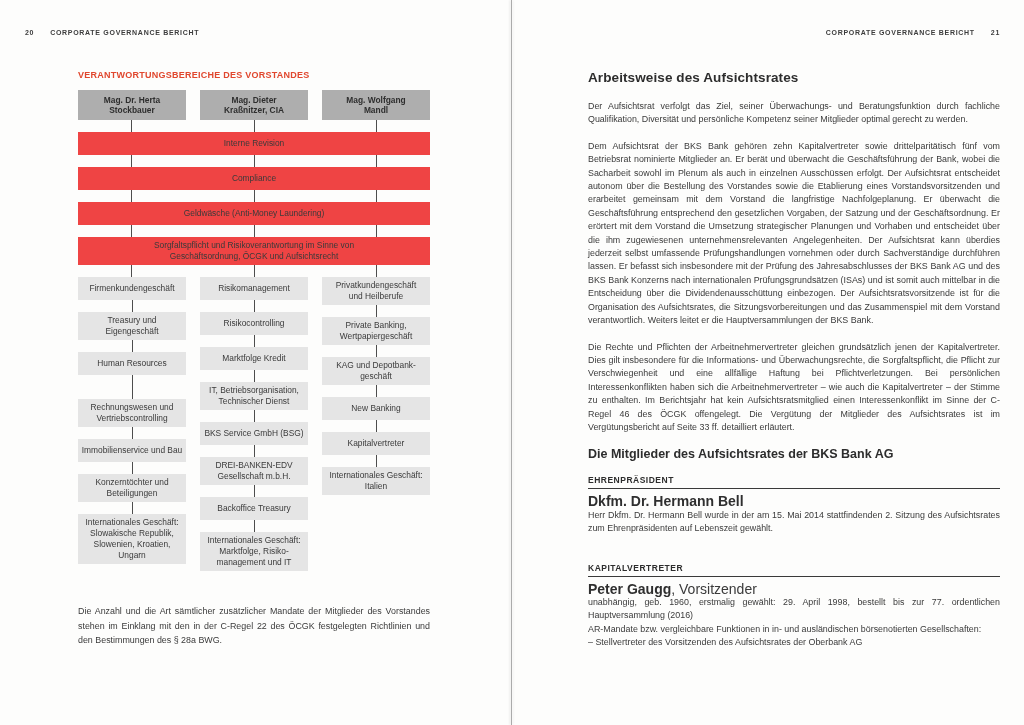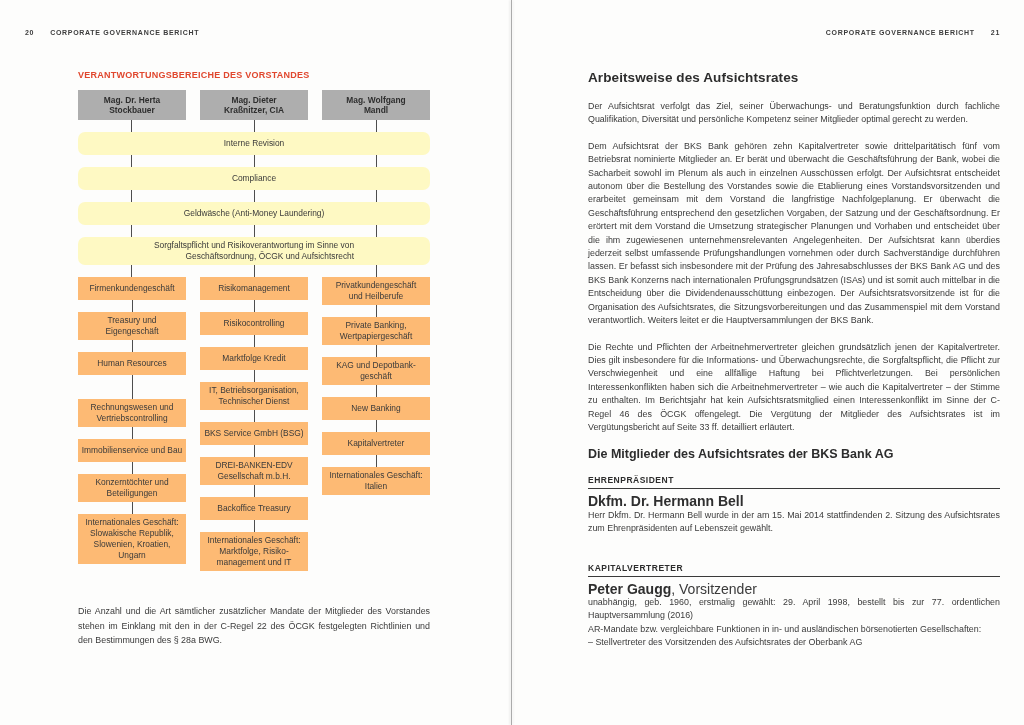--- a/index.html
+++ b/index.html
@@ -38,30 +38,30 @@
     text-align:center; white-space:pre-line; height:30px; padding:2px;
   }
   .tick-row { position:relative; height:12px; }
   .tick-row .tk {
     position:absolute; top:0; width:1px; height:100%; background:#4d4d4d;
   }
   .tick-row .tk:nth-child(1){ left:calc(15.34% - 0.5px); }
   .tick-row .tk:nth-child(2){ left:calc(50% - 0.5px); }
   .tick-row .tk:nth-child(3){ left:calc(84.66% - 0.5px); }
   .wide-box {
-    background:#fef9c3; min-height:23px;
+    background:#ef4444; min-height:23px;
     display:flex; align-items:center; justify-content:center;
-    text-align:right; font-size:8.4px; line-height:11px;
-    white-space:pre-line; padding:3px 8px; color:#3a3a3a;border-radius:7px;
+    text-align:center; font-size:8.4px; line-height:11px;
+    white-space:pre-line; padding:3px 8px; color:#3a3a3a;
   }
   .cols { display:flex; gap:14px; align-items:flex-start; }
   .col { flex:1; display:flex; flex-direction:column; }
   .col .tick { width:1px; height:12px; background:#4d4d4d; align-self:center; }
   .col .box {
-    background:#fdba74; min-height:23px;
+    background:#e5e5e5; min-height:23px;
     display:flex; align-items:center; justify-content:center;
     text-align:center; font-size:8.4px; line-height:11px;
     white-space:pre-line; padding:3px 3px; color:#3a3a3a;
   }
   .footnote {
     position:absolute; left:78px; top:604px; width:352px;
     font-size:8.9px; line-height:14.6px; text-align:justify; color:#3a3a3a;
   }
 
   

